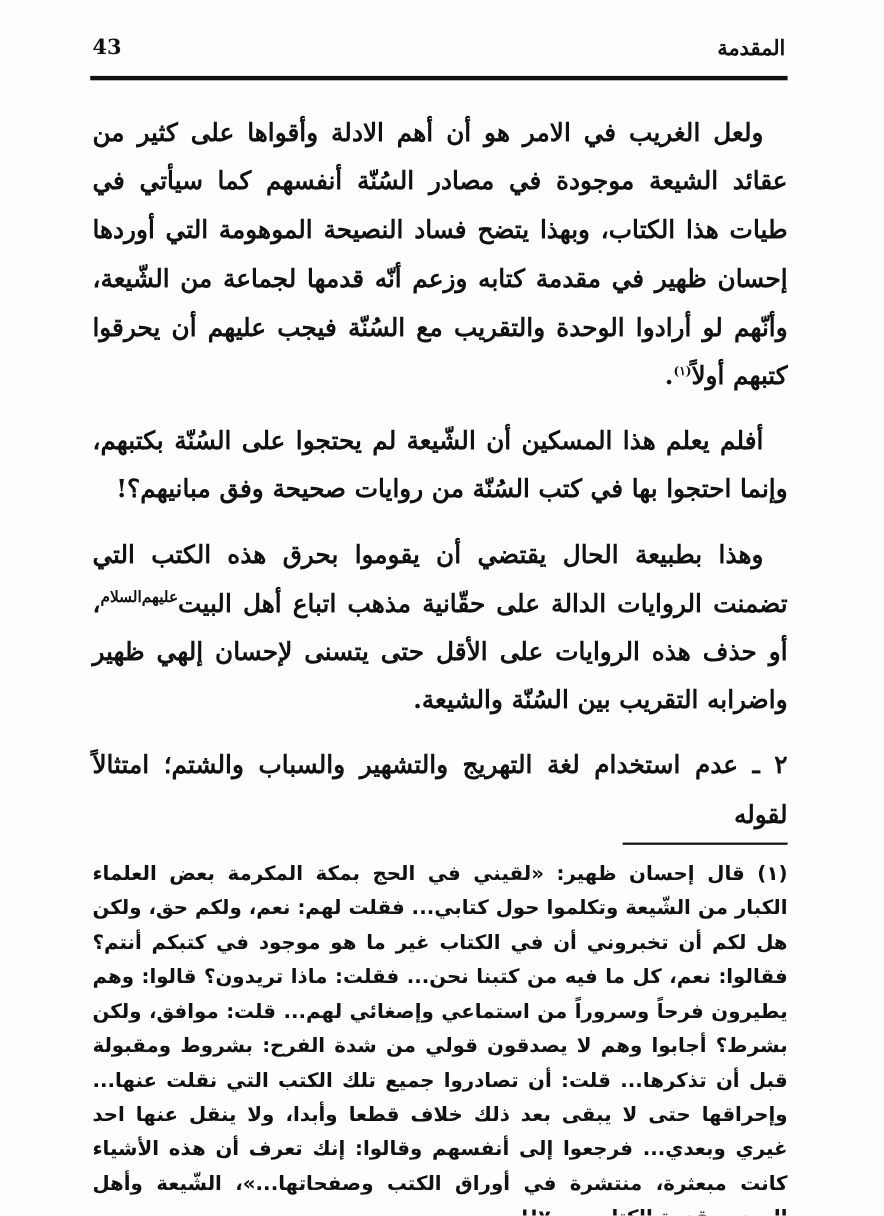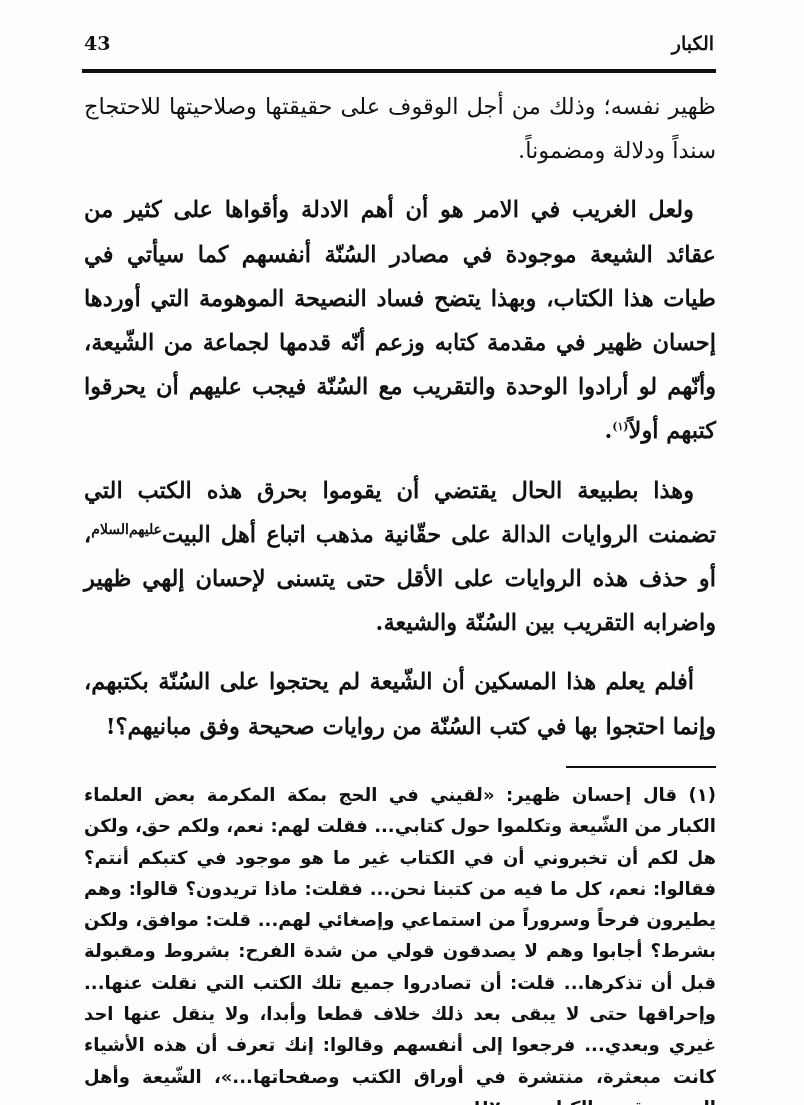--- a/index.html
+++ b/index.html
@@ -114,37 +114,37 @@
     .footnote p {
       margin: 0;
     }
   </style>
 </head>
 <body>
 
 <div class="page">
 
   <div class="running-head">
-    <span class="section-title">الكبار</span>
+    <span class="section-title">المقدمة</span>
     <span class="page-number">43</span>
   </div>
   <div class="header-rule"></div>
 
   <div class="body-text">
-    <p class="para">
-      <span>ظهير نفسه؛ وذلك من أجل الوقوف على حقيقتها وصلاحيتها للاحتجاج سنداً ودلالة ومضموناً.</span>
-    </p>
     <p class="para indent spaced">
       <span>ولعل الغريب في الامر هو أن أهم الادلة وأقواها على كثير من عقائد الشيعة موجودة في مصادر السُنّة أنفسهم كما سيأتي في طيات هذا الكتاب، وبهذا يتضح فساد النصيحة الموهومة التي أوردها إحسان ظهير في مقدمة كتابه وزعم أنّه قدمها لجماعة من الشّيعة، وأنّهم لو أرادوا الوحدة والتقريب مع السُنّة فيجب عليهم أن يحرقوا كتبهم أولاً</span><span class="footnote-ref">(١)</span><span>.</span>
     </p>
     <p class="para indent spaced">
+      <span>أفلم يعلم هذا المسكين أن الشّيعة لم يحتجوا على السُنّة بكتبهم، وإنما احتجوا بها في كتب السُنّة من روايات صحيحة وفق مبانيهم؟!</span>
+    </p>
+    <p class="para indent spaced">
       <span>وهذا بطبيعة الحال يقتضي أن يقوموا بحرق هذه الكتب التي تضمنت الروايات الدالة على حقّانية مذهب اتباع أهل البيت</span><span class="honorific">ﻋﻠﻴﻬﻢ‌السلام</span><span>، أو حذف هذه الروايات على الأقل حتى يتسنى لإحسان إلهي ظهير واضرابه التقريب بين السُنّة والشيعة.</span>
     </p>
-    <p class="para indent spaced">
-      <span>أفلم يعلم هذا المسكين أن الشّيعة لم يحتجوا على السُنّة بكتبهم، وإنما احتجوا بها في كتب السُنّة من روايات صحيحة وفق مبانيهم؟!</span>
+    <p class="para spaced">
+      <span>٢ ـ عدم استخدام لغة التهريج والتشهير والسباب والشتم؛ امتثالاً لقوله</span>
     </p>
   </div>
 
   <div class="footnote-rule"></div>
 
   <div class="footnotes">
     <div class="footnote">
       <p>
         <span>(١)</span>
         <span>قال إحسان ظهير: «لقيني في الحج بمكة المكرمة بعض العلماء الكبار من الشّيعة وتكلموا حول كتابي... فقلت لهم: نعم، ولكم حق، ولكن هل لكم أن تخبروني أن في الكتاب غير ما هو موجود في كتبكم أنتم؟ فقالوا: نعم، كل ما فيه من كتبنا نحن... فقلت: ماذا تريدون؟ قالوا: وهم يطيرون فرحاً وسروراً من استماعي وإصغائي لهم... قلت: موافق، ولكن بشرط؟ أجابوا وهم لا يصدقون قولي من شدة الفرح: بشروط ومقبولة قبل أن تذكرها... قلت: أن تصادروا جميع تلك الكتب التي نقلت عنها... وإحراقها حتى لا يبقى بعد ذلك خلاف قطعا وأبدا، ولا ينقل عنها احد غيري وبعدي... فرجعوا إلى أنفسهم وقالوا: إنك تعرف أن هذه الأشياء كانت مبعثرة، منتشرة في أوراق الكتب وصفحاتها...»، الشّيعة وأهل البيت، مقدمة الكتاب، ص٧!!</span>

